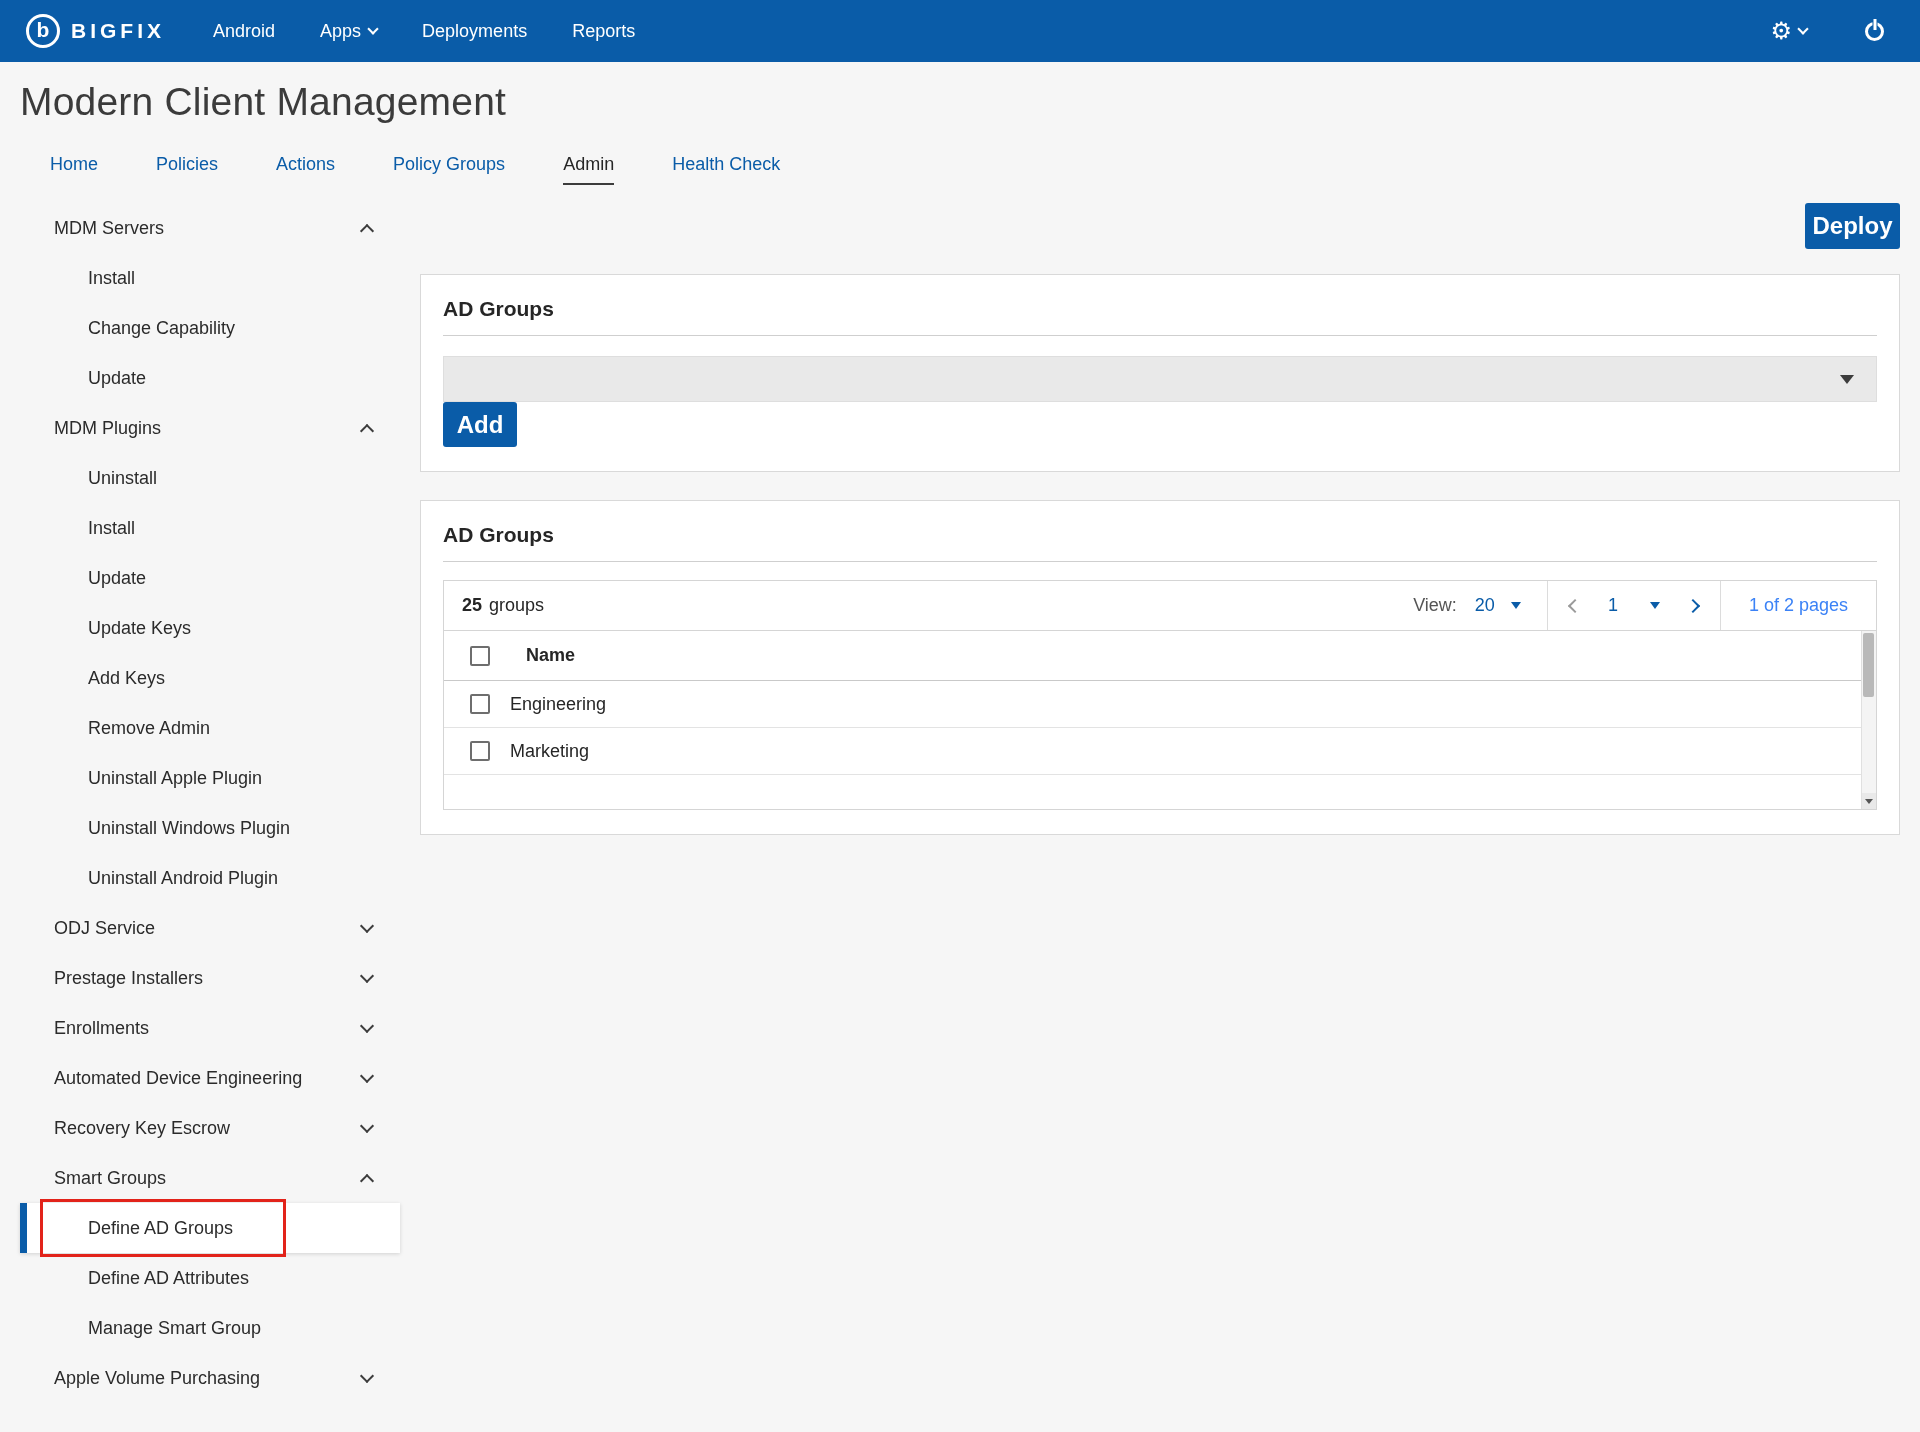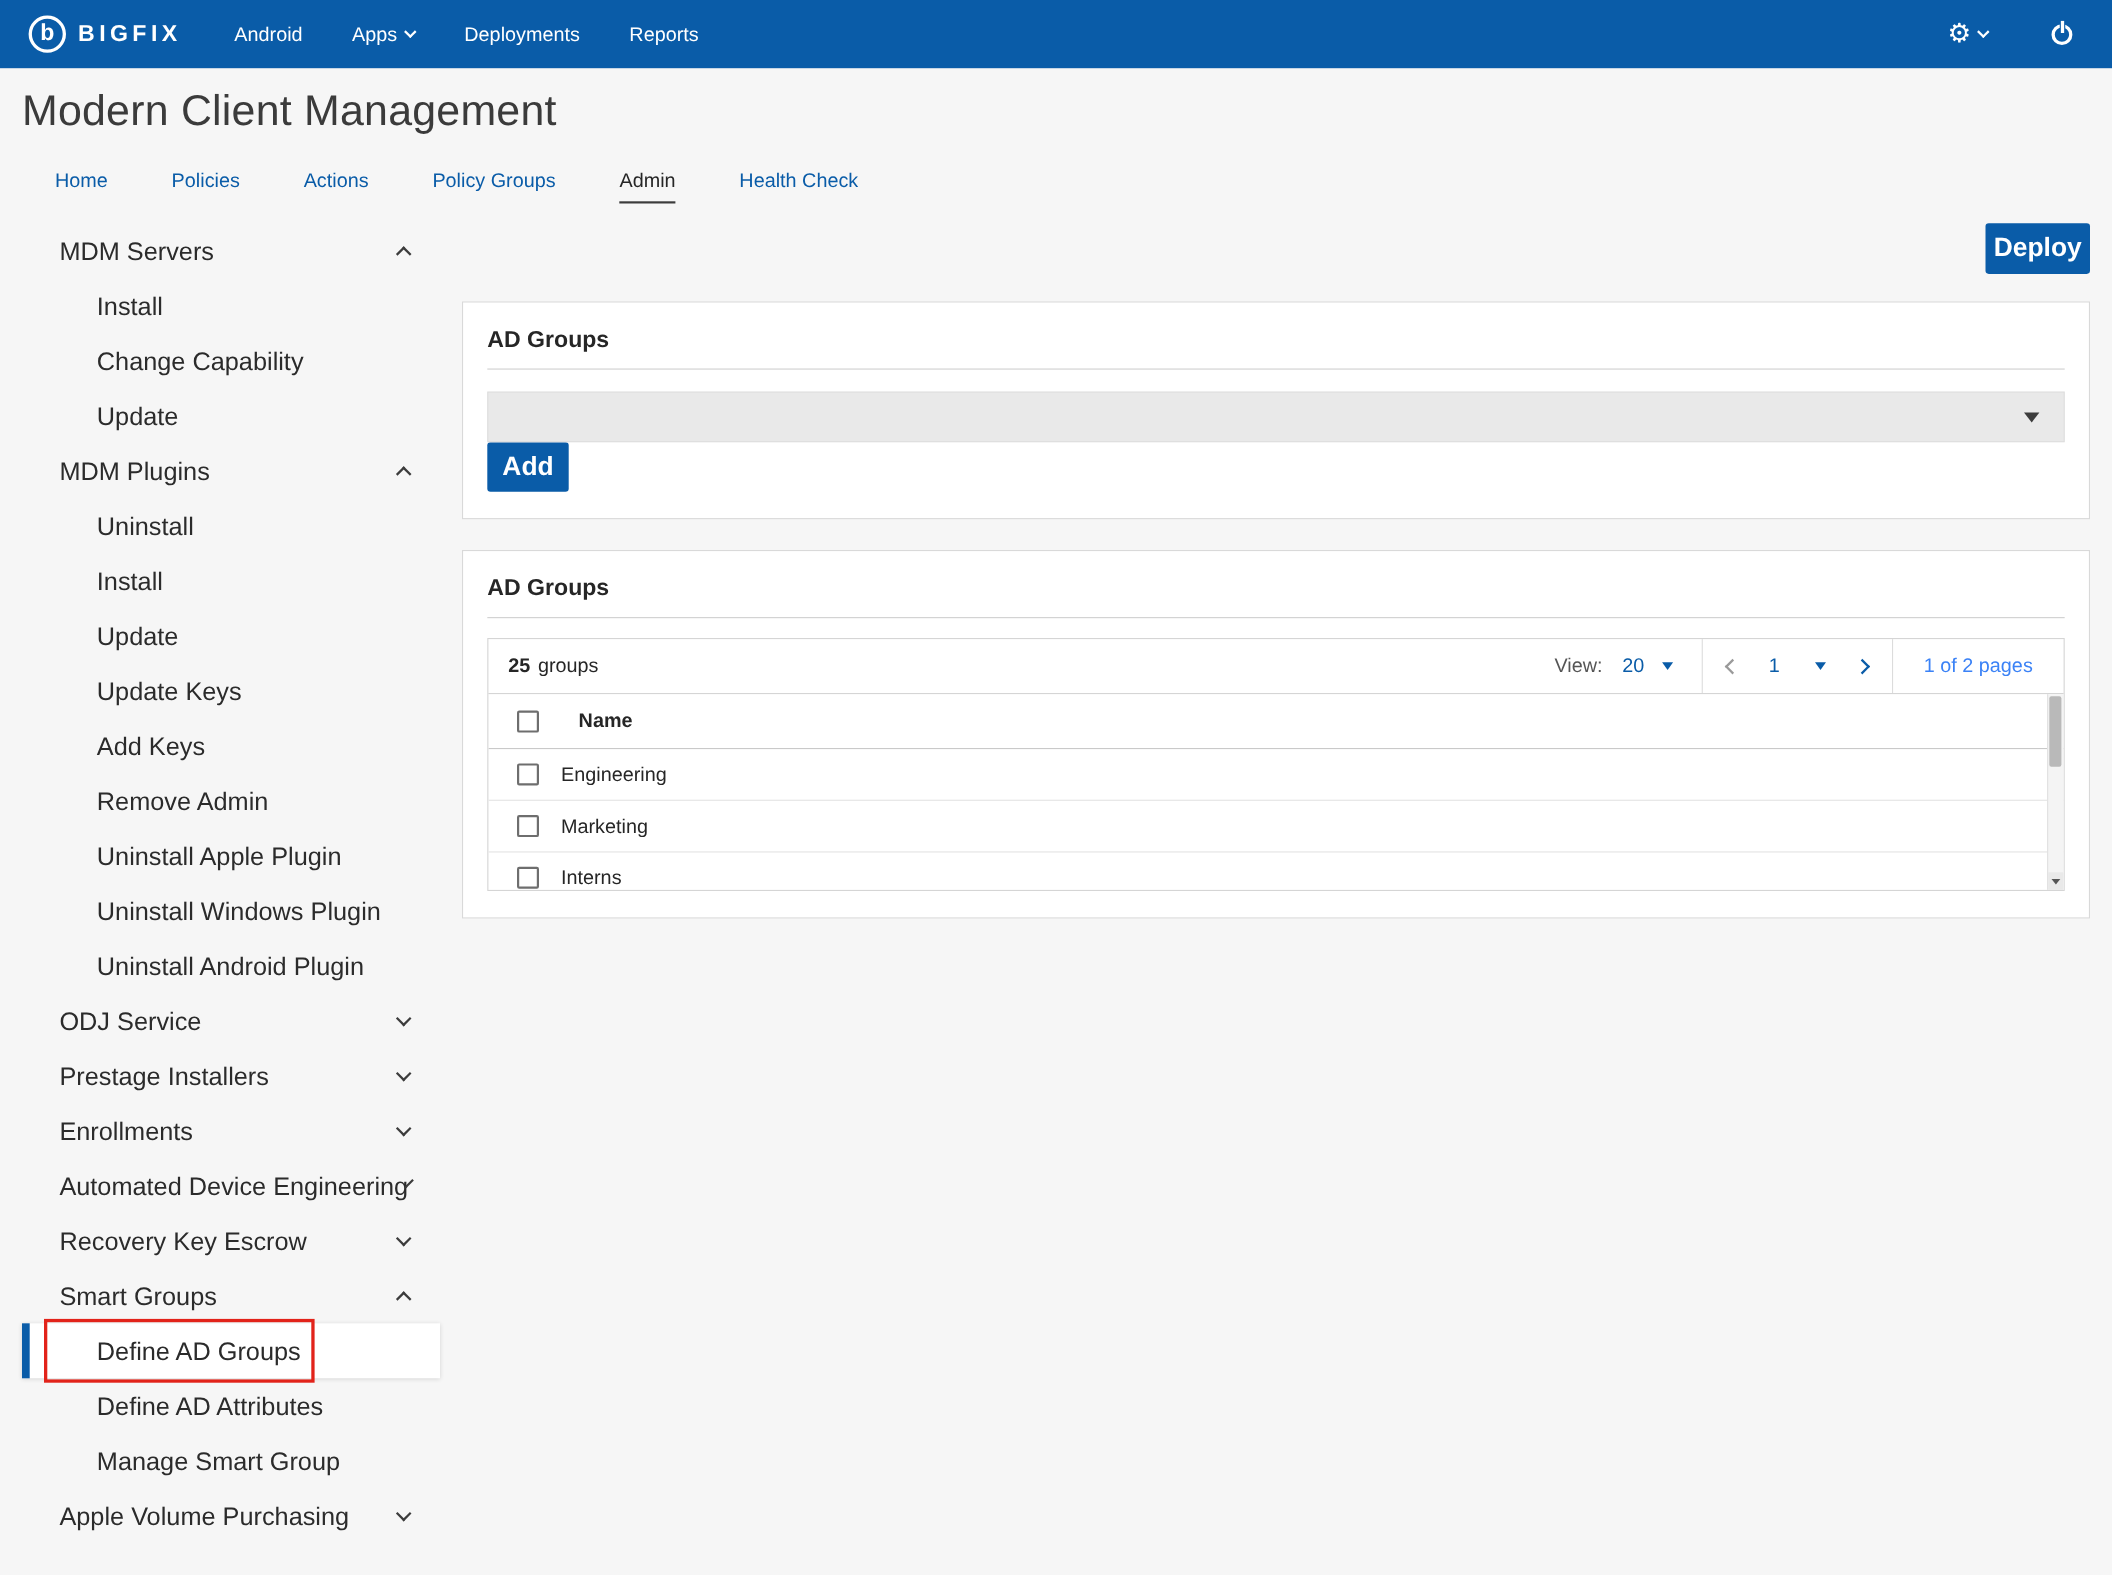--- a/index.html
+++ b/index.html
@@ -41,21 +41,21 @@
   .page-title{ font-size:39px; font-weight:400; color:#3b3b3b; margin:18px 0 0 20px; letter-spacing:0.2px; }
   .tabs{ display:flex; list-style:none; margin:30px 0 0 50px; }
   .tab{ font-size:18px; color:var(--primary); margin-right:58px; padding-bottom:8px; cursor:pointer; }
   .tab.active{ color:#262626; font-weight:500; border-bottom:2px solid #3c3c3c; }
 
   
   .content-row{ display:flex; align-items:flex-start; margin-top:18px; }
 
   
   .sidebar{ width:380px; margin-left:20px; flex-shrink:0; }
-  .side-item{ position:relative; height:50px; display:flex; align-items:center; padding:0 28px 0 34px; font-size:23px; color:#2b2b2b; cursor:pointer; }
+  .side-item{ position:relative; height:50px; display:flex; align-items:center; padding:0 28px 0 34px; font-size:18px; color:#2b2b2b; cursor:pointer; }
   .side-item .lbl{ white-space:nowrap; }
   .side-item .chev{ margin-left:auto; }
   .side-item.sub{ padding-left:68px; }
   .side-item.selected{ background:#fff; box-shadow:0 1px 4px rgba(0,0,0,0.15); }
   .sel-bar{ position:absolute; left:0; top:0; bottom:0; width:7px; background:var(--primary); }
   .annotation-box{ position:absolute; left:20px; top:-4px; width:246px; height:58px; border:3px solid var(--annotation-red); pointer-events:none; }
 
   
   .main{ flex:1; margin:0 20px; min-width:0; }
   .deploy-row{ display:flex; justify-content:flex-end; }
@@ -284,24 +284,20 @@
             <span class="col-name">Name</span>
           </div>
           <div class="trow">
             <span class="checkbox"></span>
             <span class="cell">Engineering</span>
           </div>
           <div class="trow">
             <span class="checkbox"></span>
             <span class="cell">Marketing</span>
           </div>
-          <div class="trow">
-            <span class="checkbox"></span>
-            <span class="cell">Interns</span>
-          </div>
           <div class="vscrollbar">
             <span class="scroll-thumb"></span>
             <span class="scroll-btn">
                 <span class="tri-down"></span>
               </span>
           </div>
         </div>
       </div>
     </section>
 

